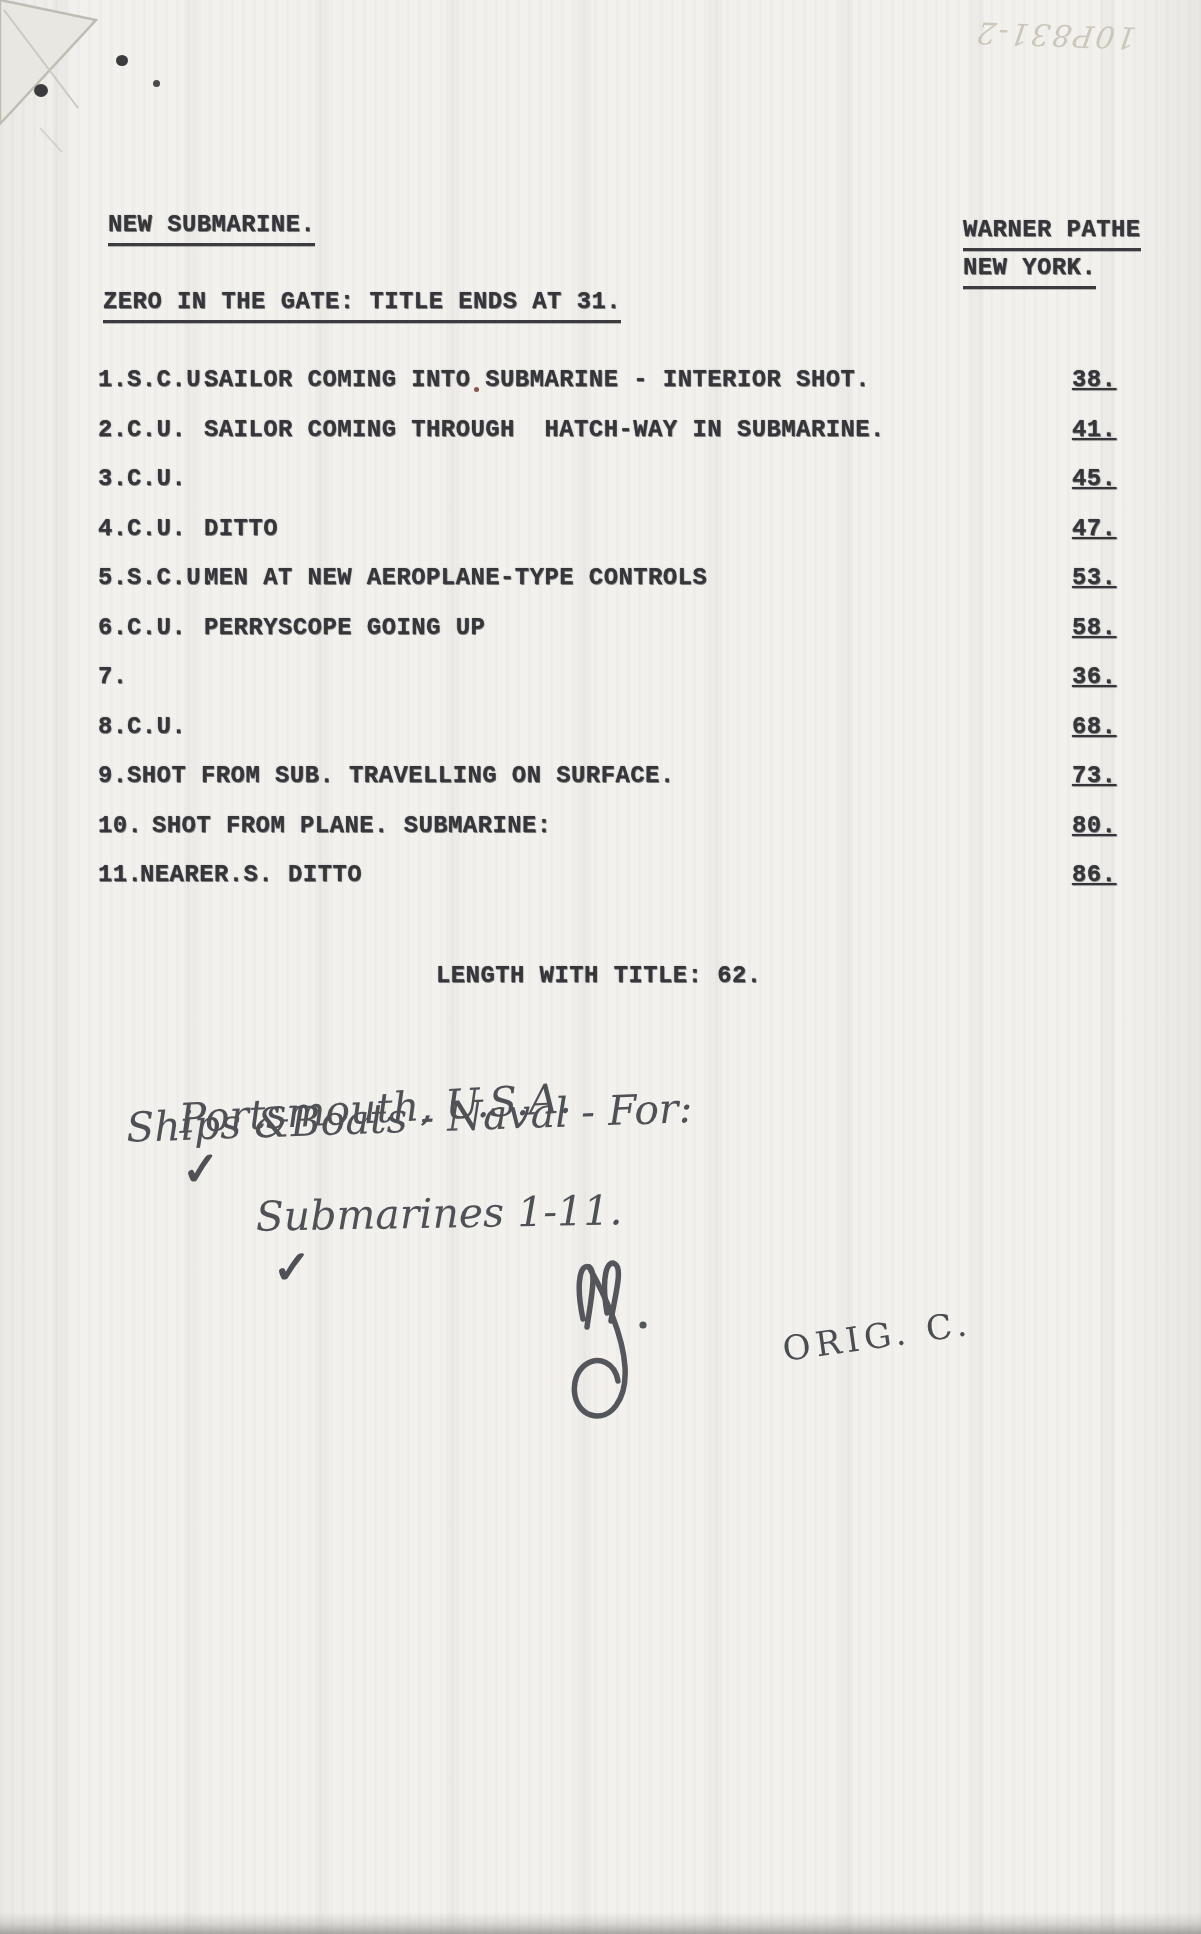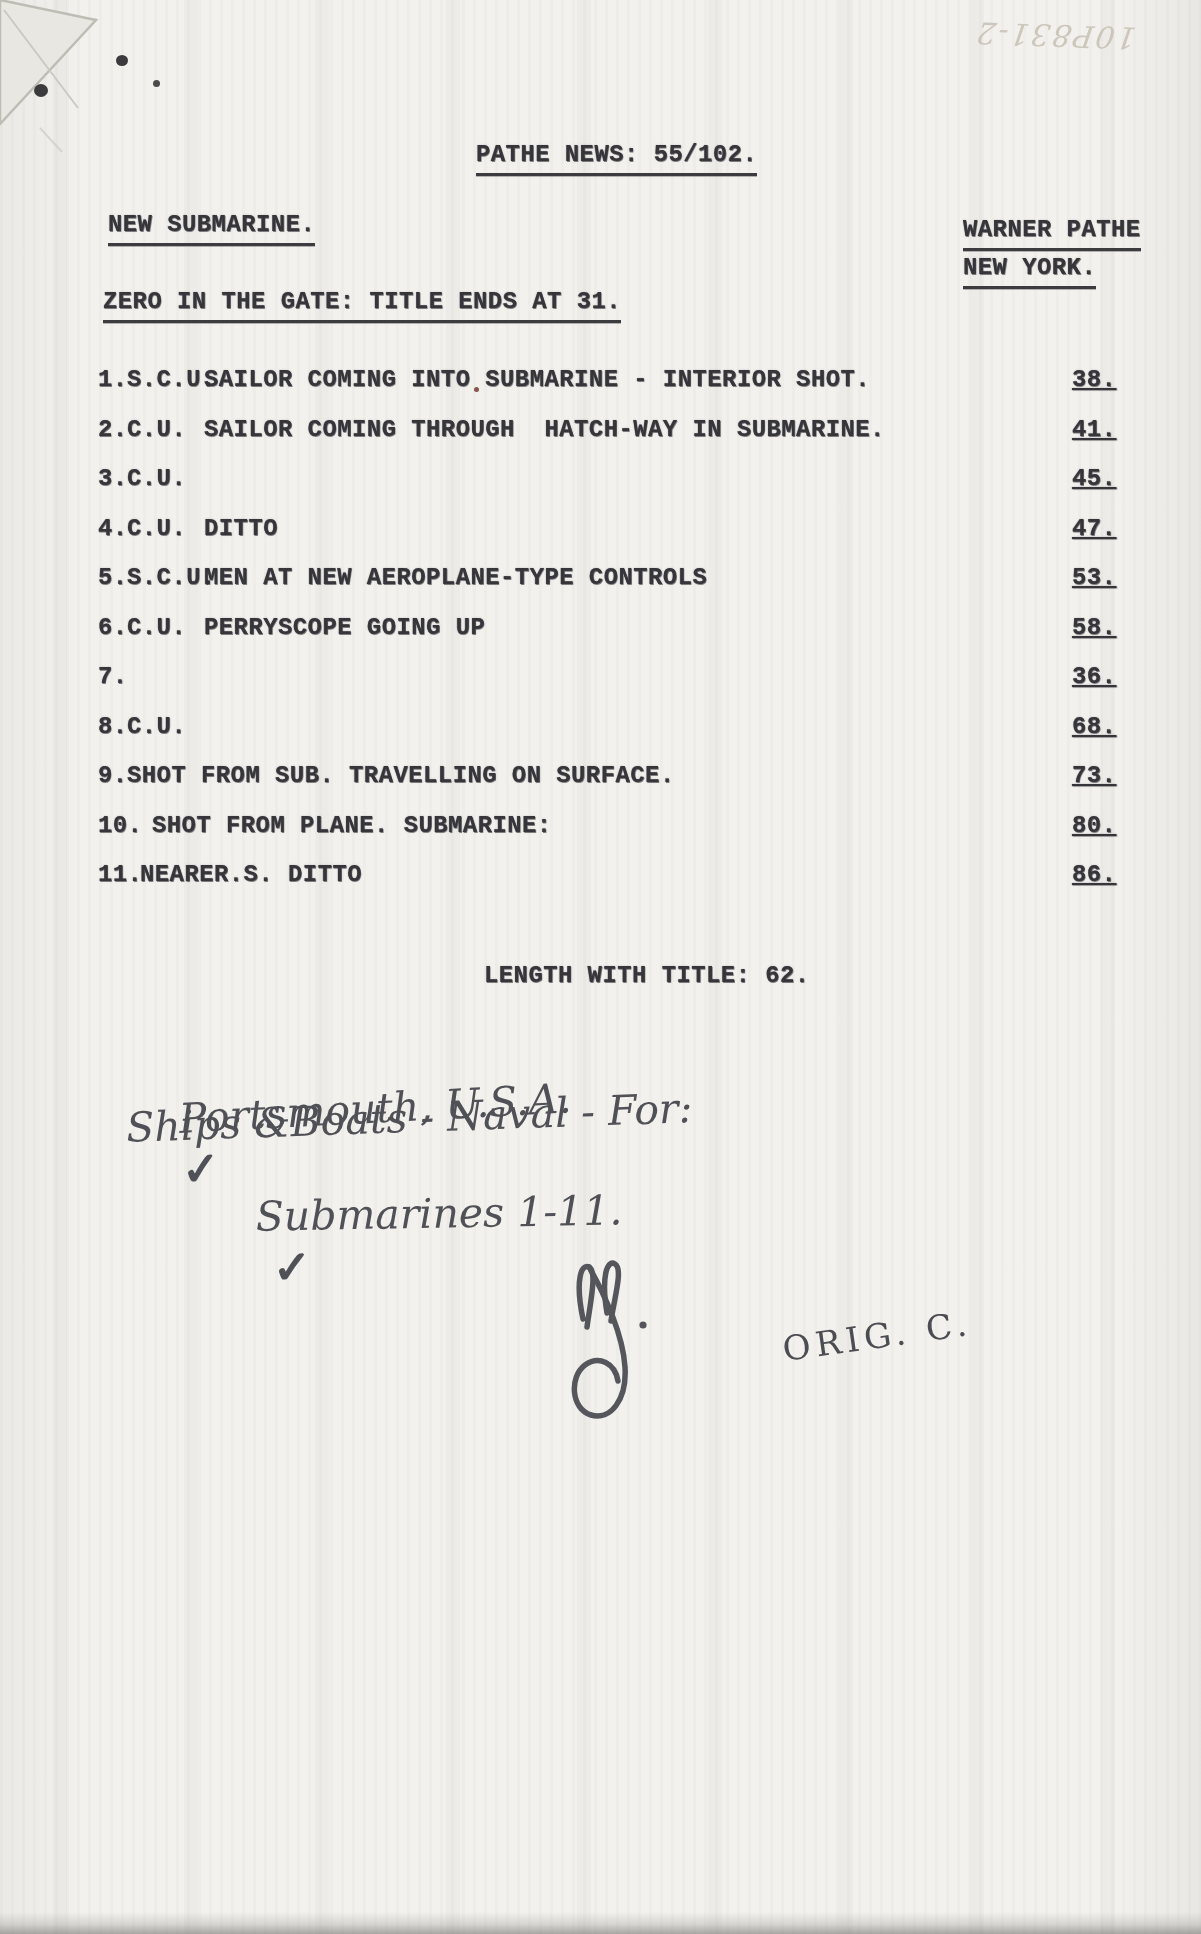--- a/index.html
+++ b/index.html
@@ -73,21 +73,20 @@
     <line x1="40" y1="128" x2="62" y2="152" stroke="#c9c6bf" stroke-width="2" opacity="0.6"></line>
   </svg>
 
   <div class="ink-dot" style="left:116px;top:55px;width:12px;height:11px;"></div>
   <div class="ink-dot" style="left:153px;top:80px;width:7px;height:7px;background:#4a4a4c;"></div>
   <div class="ink-dot" style="left:34px;top:84px;width:14px;height:13px;"></div>
   <div class="fleck" style="left:474px;top:387px;width:5px;height:5px;background:#8a544c;"></div>
 
   <div class="pencil" style="left:975px;top:18px;">10P831-2</div>
 
-  <div class="typed underlined" style="left:476px;top:141px;">PATHE NEWS: 55/102.</div>
 
   <div class="typed underlined" style="left:108px;top:211px;text-align:right;">NEW SUBMARINE.</div>
 
   <div style="position:absolute;left:963px;top:216px;">
     <div class="typed underlined" style="position:static;display:table;">WARNER PATHE</div>
     <div class="typed underlined" style="position:static;display:table;margin-top:3px;">NEW YORK.</div>
   </div>
 
   <div class="typed underlined" style="left:103px;top:288px;">ZERO IN THE GATE: TITLE ENDS AT 31.</div>
 
@@ -144,21 +143,21 @@
     <span class="typed num" style="left:98px;">10.</span>
     <span class="typed desc" style="left:152px;text-align:right;">SHOT FROM PLANE. SUBMARINE:</span>
     <span class="typed footage">80.</span>
   </div>
   <div class="shot-row no-type" style="top:861px;">
     <span class="typed num" style="left:98px;">11.</span>
     <span class="typed desc" style="left:140px;">NEARER.S. DITTO</span>
     <span class="typed footage">86.</span>
   </div>
 
-  <div class="typed" style="left:484px;top:962px;">LENGTH WITH TITLE: 62.</div>
+  <div class="typed" style="left:436px;top:962px;">LENGTH WITH TITLE: 62.</div>
 
   <div class="hand" style="left:128px;top:1038px;font-size:41px;transform:rotate(-3deg);">
     <span>Portsmouth, U.S.A.</span>
     <span class="check" style="font-size:46px;">✓</span>
   </div>
   <div class="hand" style="left:126px;top:1094px;font-size:41px;transform:rotate(-2deg);">Ships &amp;Boats - Naval - For:</div>
   <div class="hand" style="left:204px;top:1142px;font-size:41px;transform:rotate(-1deg);">
     <span>Submarines 1-11.</span>
     <span class="check" style="font-size:46px;"> </span><span class="check" style="font-size:46px;">✓</span>
   </div>

